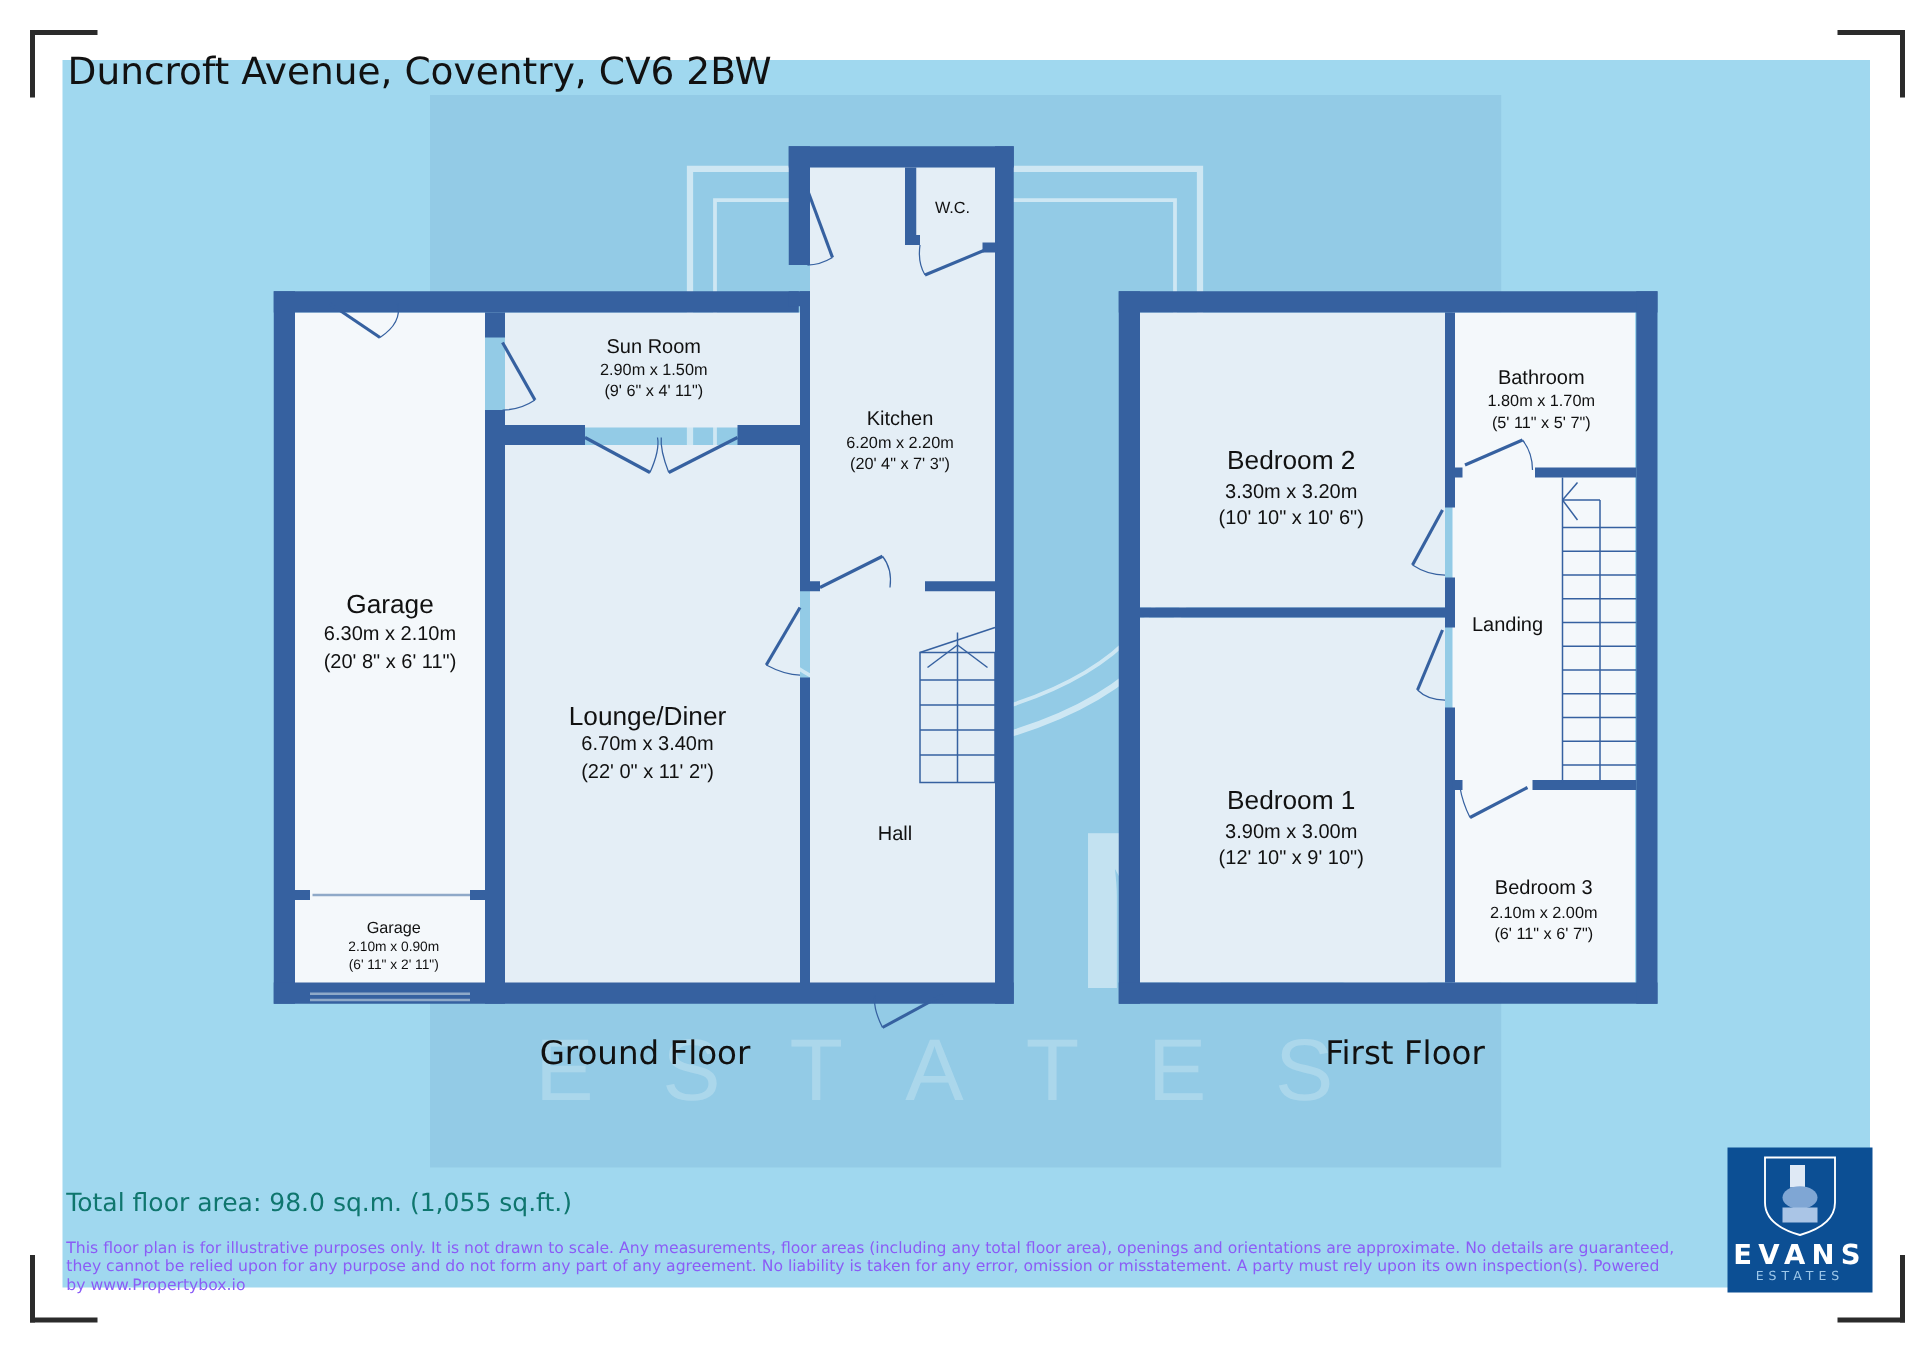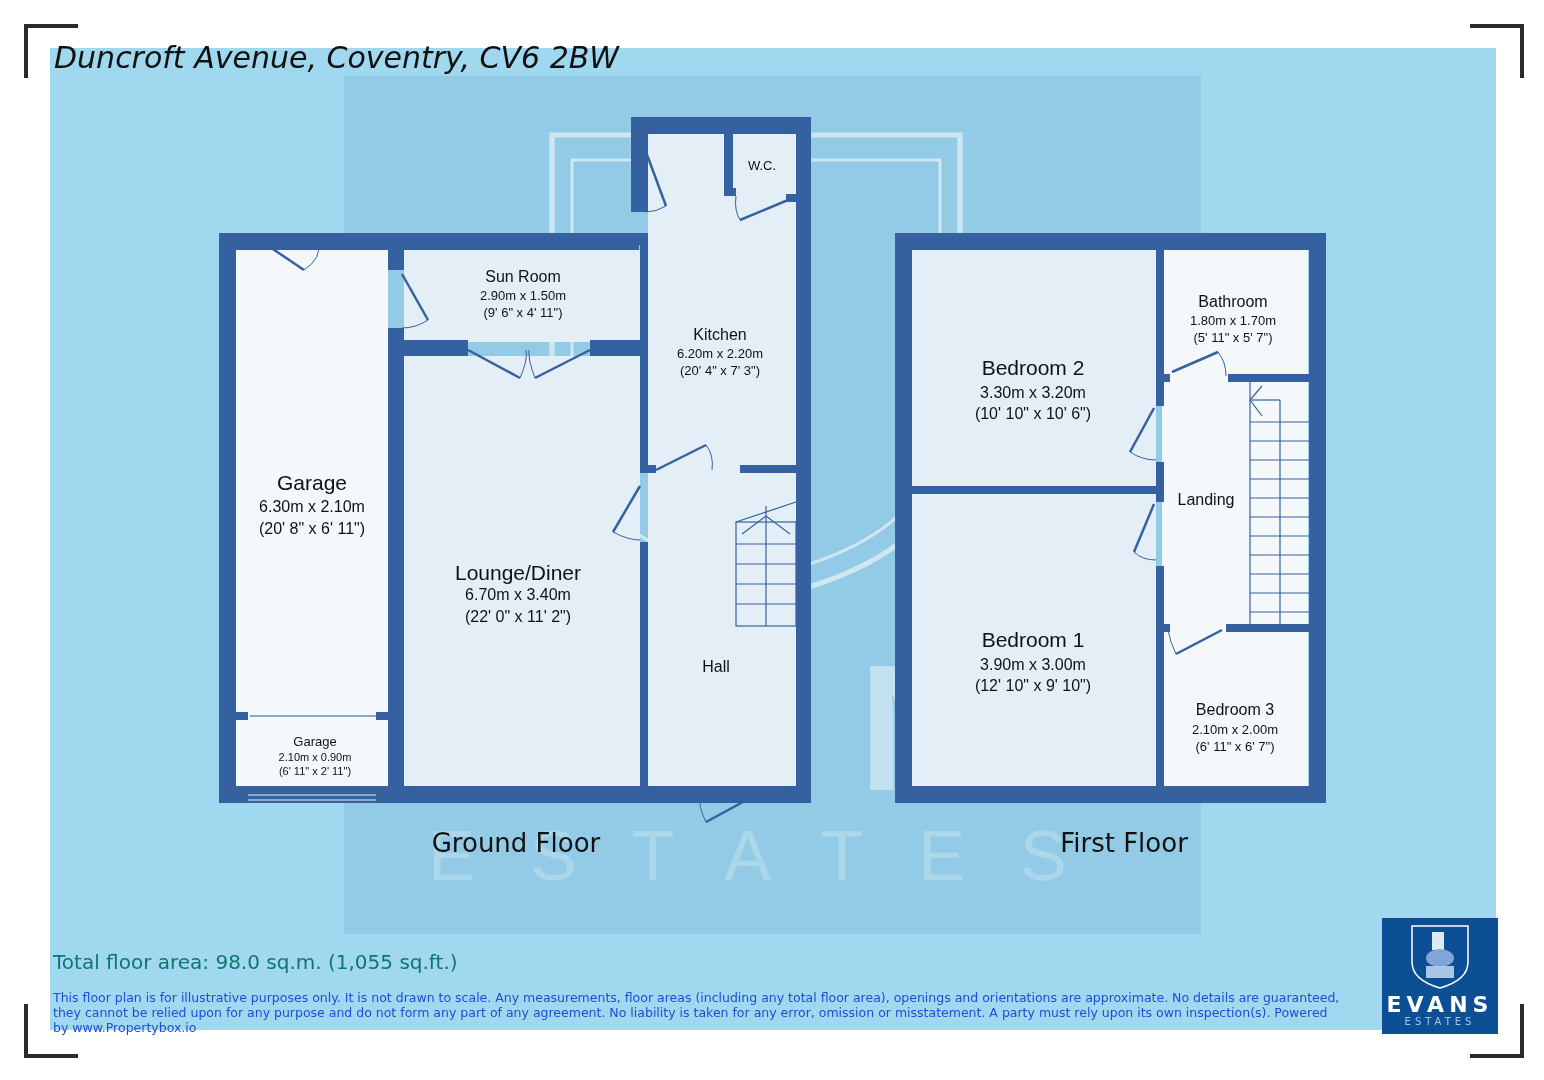--- a/index.html
+++ b/index.html
@@ -4,27 +4,27 @@
 <style>
   html, body { margin:0; padding:0; }
   body { width:1544px; height:1080px; background:#ffffff; position:relative; overflow:hidden; font-family:"DejaVu Sans", sans-serif; }
   .bg { position:absolute; left:50px; top:48px; width:1446px; height:982px; background:#a0d8ef; }
   .bg-inner { position:absolute; left:344px; top:76px; width:857px; height:858px; background:#93cbe6; }
   .corner { position:absolute; width:50px; height:50px; border-color:#2b2b2b; border-style:solid; border-width:0; }
   .c-tl { left:24px; top:24px; border-left-width:4px; border-top-width:4px; }
   .c-tr { right:20px; top:24px; border-right-width:4px; border-top-width:4px; }
   .c-bl { left:24px; bottom:22px; border-left-width:4px; border-bottom-width:4px; }
   .c-br { right:20px; bottom:22px; border-right-width:4px; border-bottom-width:4px; }
-  .title { position:absolute; left:54px; top:40px; font-size:30px; color:#111; font-family:"DejaVu Sans", sans-serif; white-space:nowrap;font-style:italic; }
+  .title { position:absolute; left:54px; top:40px; font-size:30px; color:#111; font-family:"DejaVu Sans", sans-serif; white-space:nowrap; }
   svg.plan { position:absolute; left:0; top:0; }
   .floor-label { position:absolute; text-align:center; font-family:"DejaVu Sans", sans-serif; color:#111; }
   .floor-name { font-size:26px; }
   .floor-area { font-size:20px; margin-top:6px; }
   .total { position:absolute; left:53px; top:950px; font-size:20px; color:#0f766e; white-space:nowrap; }
-  .disclaimer { position:absolute; left:53px; top:990px; width:1290px; font-size:12.5px; line-height:15px; color:#1d4ed8; }
+  .disclaimer { position:absolute; left:53px; top:990px; width:1290px; font-size:12.5px; line-height:15px; color:#8b5cf6; }
   .logo { position:absolute; left:1382px; top:918px; width:116px; height:116px; background:#0c4f94; color:#fff; text-align:center; }
   .logo-name { position:absolute; left:0; width:116px; top:74px; font-size:22px; font-weight:bold; letter-spacing:5px; font-family:"DejaVu Sans", sans-serif; }
   .logo-sub { position:absolute; left:0; width:116px; top:98px; font-size:10px; letter-spacing:4px; color:#9ec8ea; }
   .rname { font-family:"Liberation Sans", sans-serif; fill:#111; }
 </style>
 </head>
 <body>
 
 <div class="bg"></div>
 <div class="bg-inner"></div>

